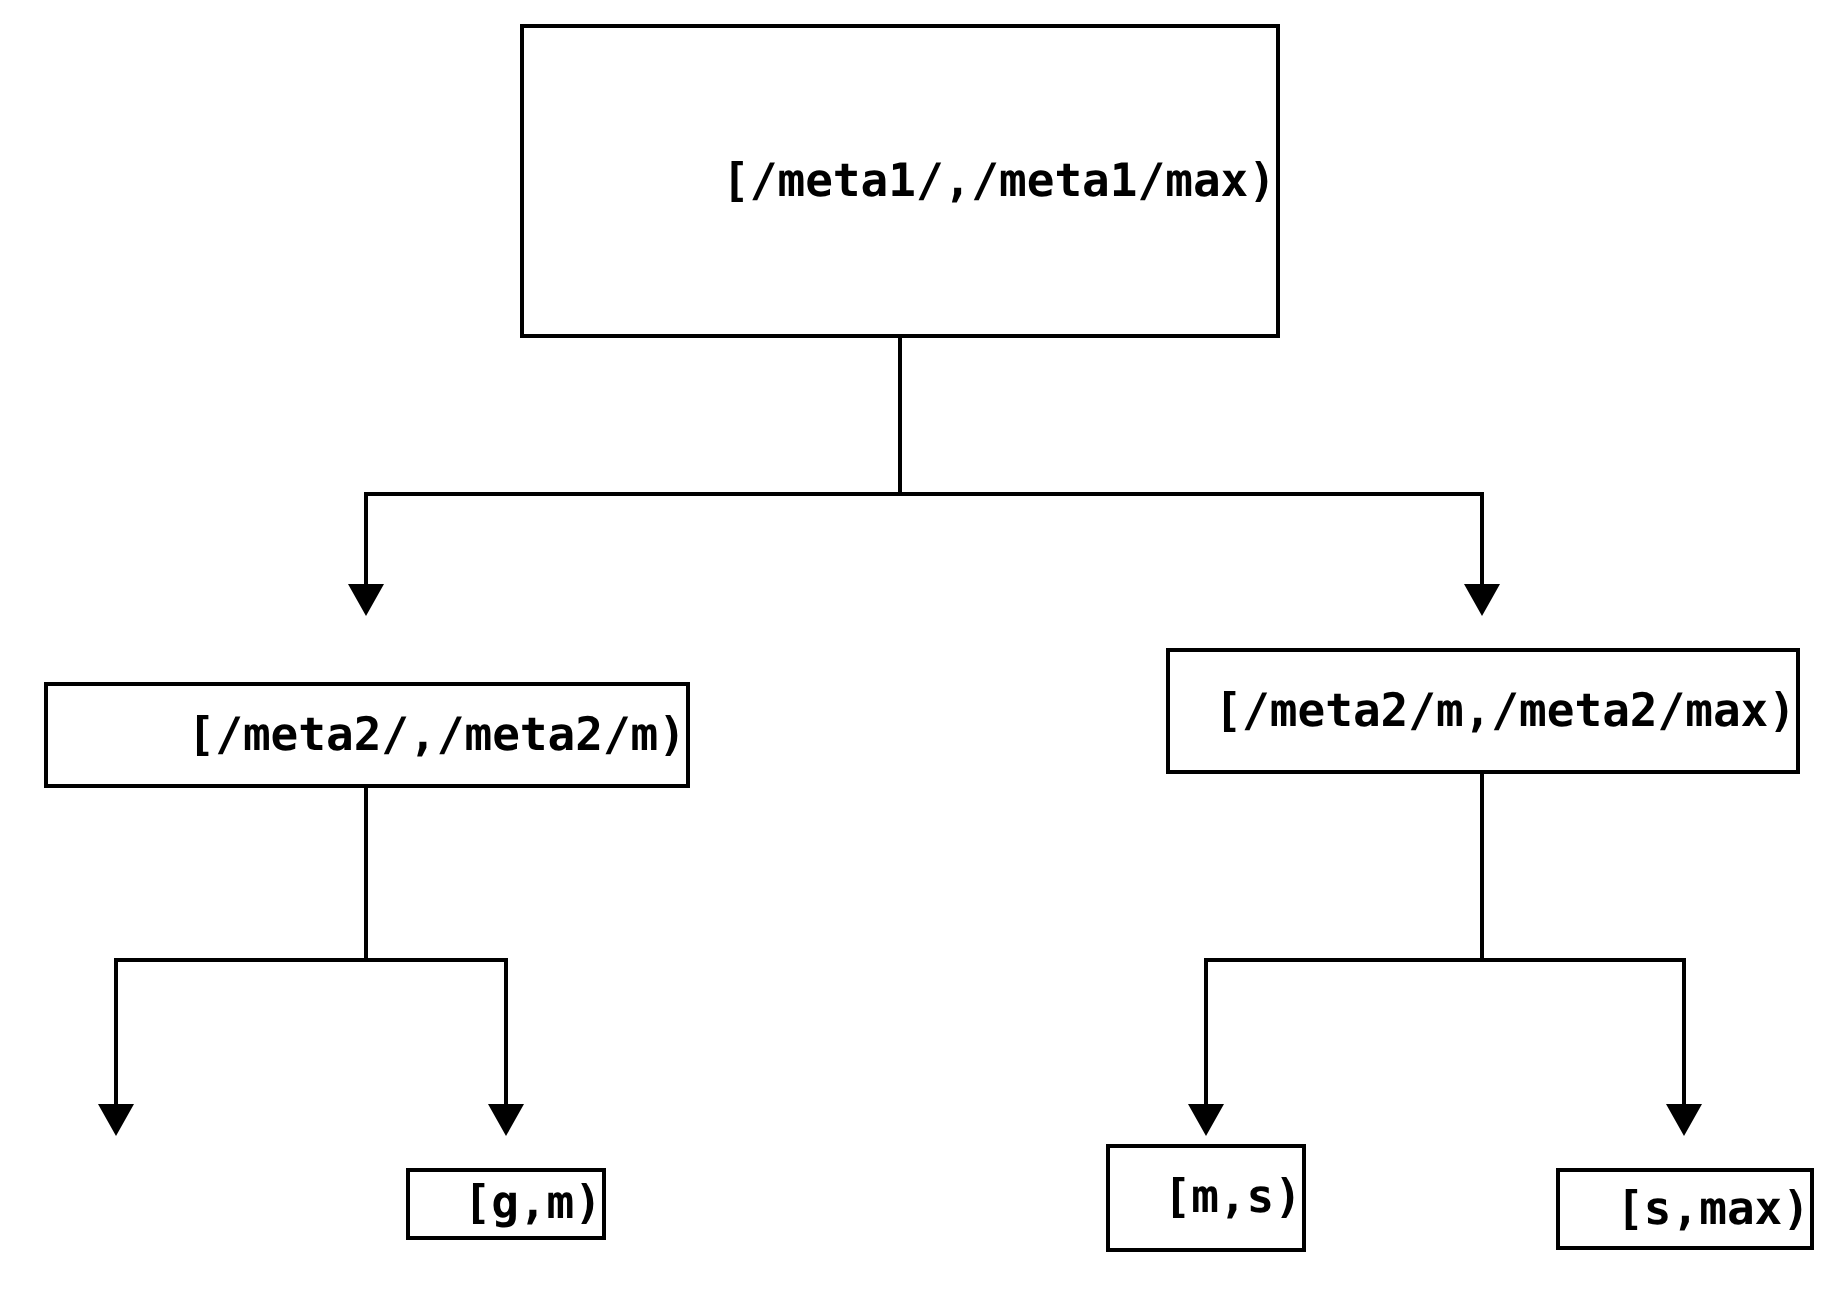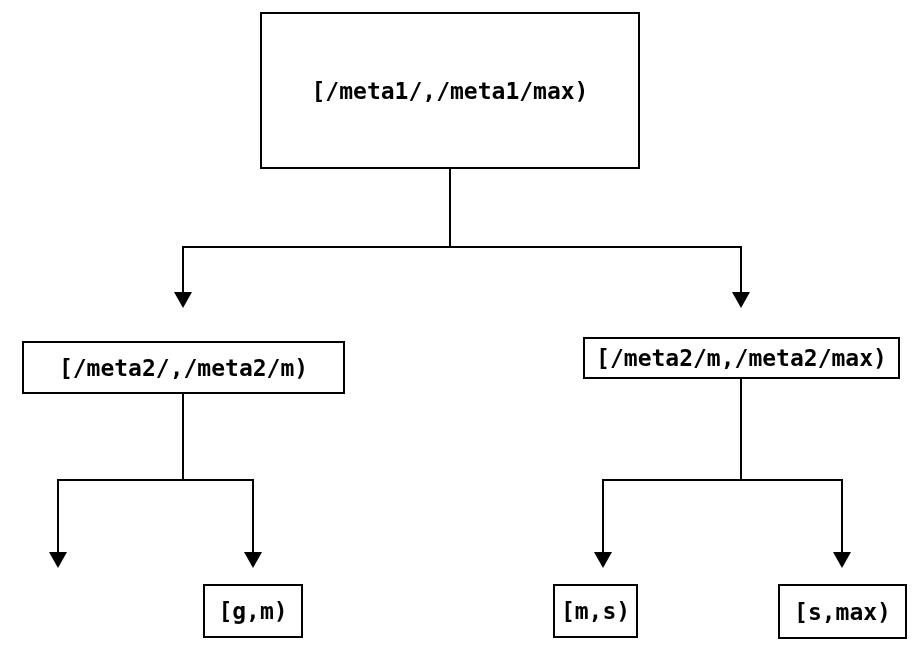--- a/index.html
+++ b/index.html
@@ -21,34 +21,34 @@
     width: 912px;
     height: 652px;
   }
   .node {
     position: absolute;
     box-sizing: border-box;
     border: 2px solid #000000;
     background: #ffffff;
     display: flex;
     align-items: center;
-    justify-content: center;
+    justify-content: flex-end;
     font-family: "DejaVu Sans Mono", "Liberation Mono", monospace;
     font-size: 23px;
     font-weight: bold;
     color: #000000;
     white-space: nowrap;
   }
   .node-root      { left: 260px; top: 12px;  width: 380px; height: 157px; }
   .node-left-mid  { left: 22px;  top: 324px; width: 323px; height: 53px; margin-top: 17px; }
-  .node-right-mid { left: 583px; top: 324px; width: 317px; height: 42px; margin-top: 13px; }
+  .node-right-mid { left: 583px; top: 324px; width: 317px; height: 63px; }
   .node-leaf-ag   { left: 9px;   top: 584px; width: 99px;  height: 54px; }
-  .node-leaf-gm   { left: 203px; top: 584px; width: 100px; height: 54px; }
-  .node-leaf-ms   { left: 553px; top: 584px; width: 85px; height: 54px; }
-  .node-leaf-smax { left: 778px; top: 584px; width: 129px; height: 55px; }
+  .node-leaf-gm   { left: 203px; top: 584px; width: 100px; height: 36px; }
+  .node-leaf-ms   { left: 553px; top: 572px; width: 100px; height: 54px; }
+  .node-leaf-smax { left: 778px; top: 584px; width: 129px; height: 41px; }
   .edge {
     fill: none;
     stroke: #000000;
     stroke-width: 2px;
   }
   .arrowhead {
     fill: #000000;
     stroke: none;
   }
 </style>

